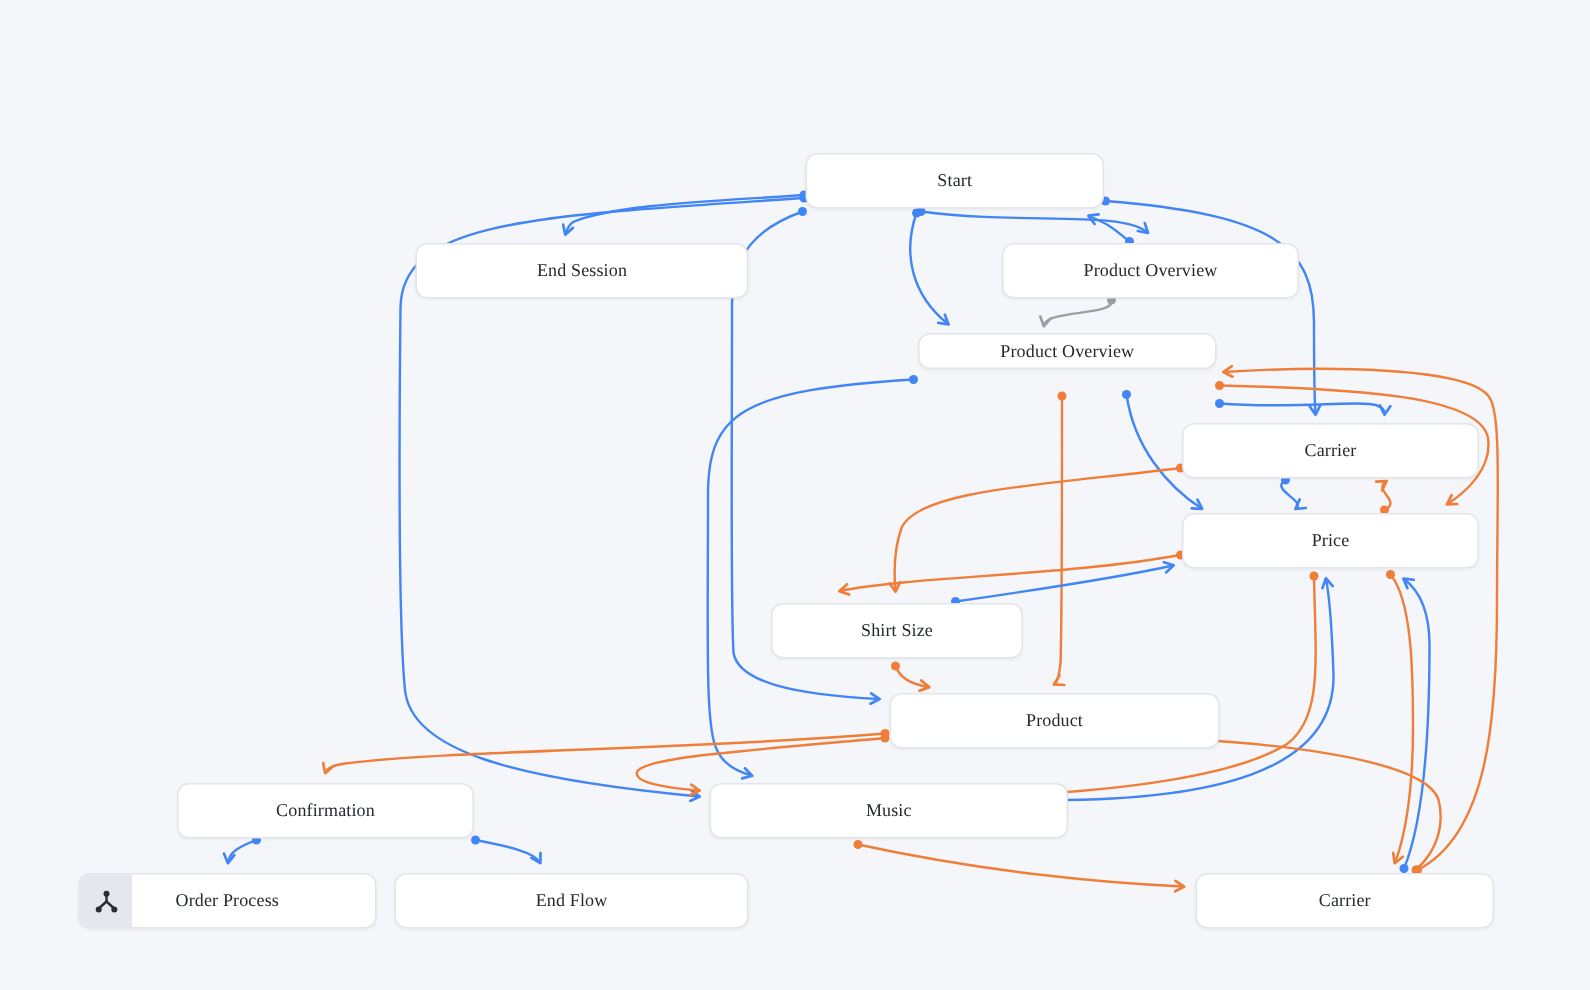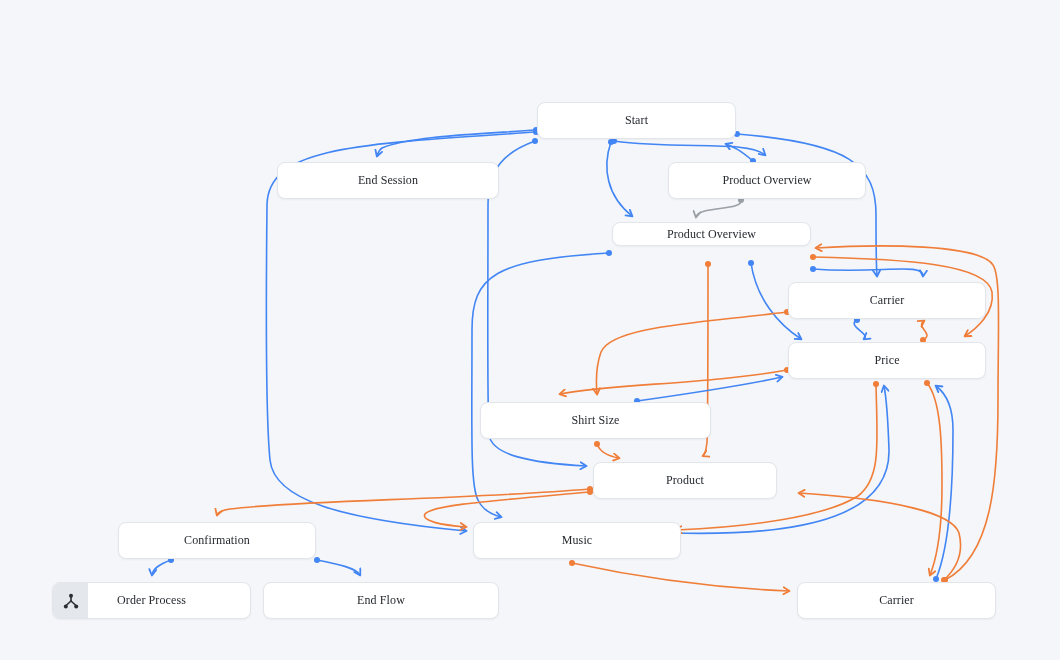--- a/index.html
+++ b/index.html
@@ -129,30 +129,30 @@
       </div>
       <div class="flow-node" style="left: 612px; top: 222px; width: 199px; height: 24px;">
         <span class="node-label">Product Overview</span>
       </div>
       <div class="flow-node" style="left: 788px; top: 282px; width: 198px; height: 37px;">
         <span class="node-label">Carrier</span>
       </div>
       <div class="flow-node" style="left: 788px; top: 342px; width: 198px; height: 37px;">
         <span class="node-label">Price</span>
       </div>
-      <div class="flow-node" style="left: 480px; top: 402px; width: 231px; height: 37px;">
+      <div class="flow-node" style="left: 514px; top: 402px; width: 168px; height: 37px;">
         <span class="node-label">Shirt Size</span>
       </div>
-      <div class="flow-node" style="left: 593px; top: 462px; width: 184px; height: 37px;">
+      <div class="flow-node" style="left: 593px; top: 462px; width: 220px; height: 37px;">
         <span class="node-label">Product</span>
       </div>
       <div class="flow-node" style="left: 118px; top: 522px; width: 198px; height: 37px;">
         <span class="node-label">Confirmation</span>
       </div>
-      <div class="flow-node" style="left: 473px; top: 522px; width: 208px; height: 37px;">
+      <div class="flow-node" style="left: 473px; top: 522px; width: 239px; height: 37px;">
         <span class="node-label">Music</span>
       </div>
       <div class="flow-node" style="left: 52px; top: 582px; width: 199px; height: 37px; text-align: center;">
         <span class="icon-zone">
           <svg width="20" height="20" viewBox="0 0 20 20">
             <g stroke="#2a2e33" stroke-width="1.6" fill="none" stroke-linecap="round">
               <line x1="10" y1="6.5" x2="10" y2="10"></line>
               <line x1="10" y1="10" x2="5.6" y2="14"></line>
               <line x1="10" y1="10" x2="14.4" y2="14"></line>
             </g>

